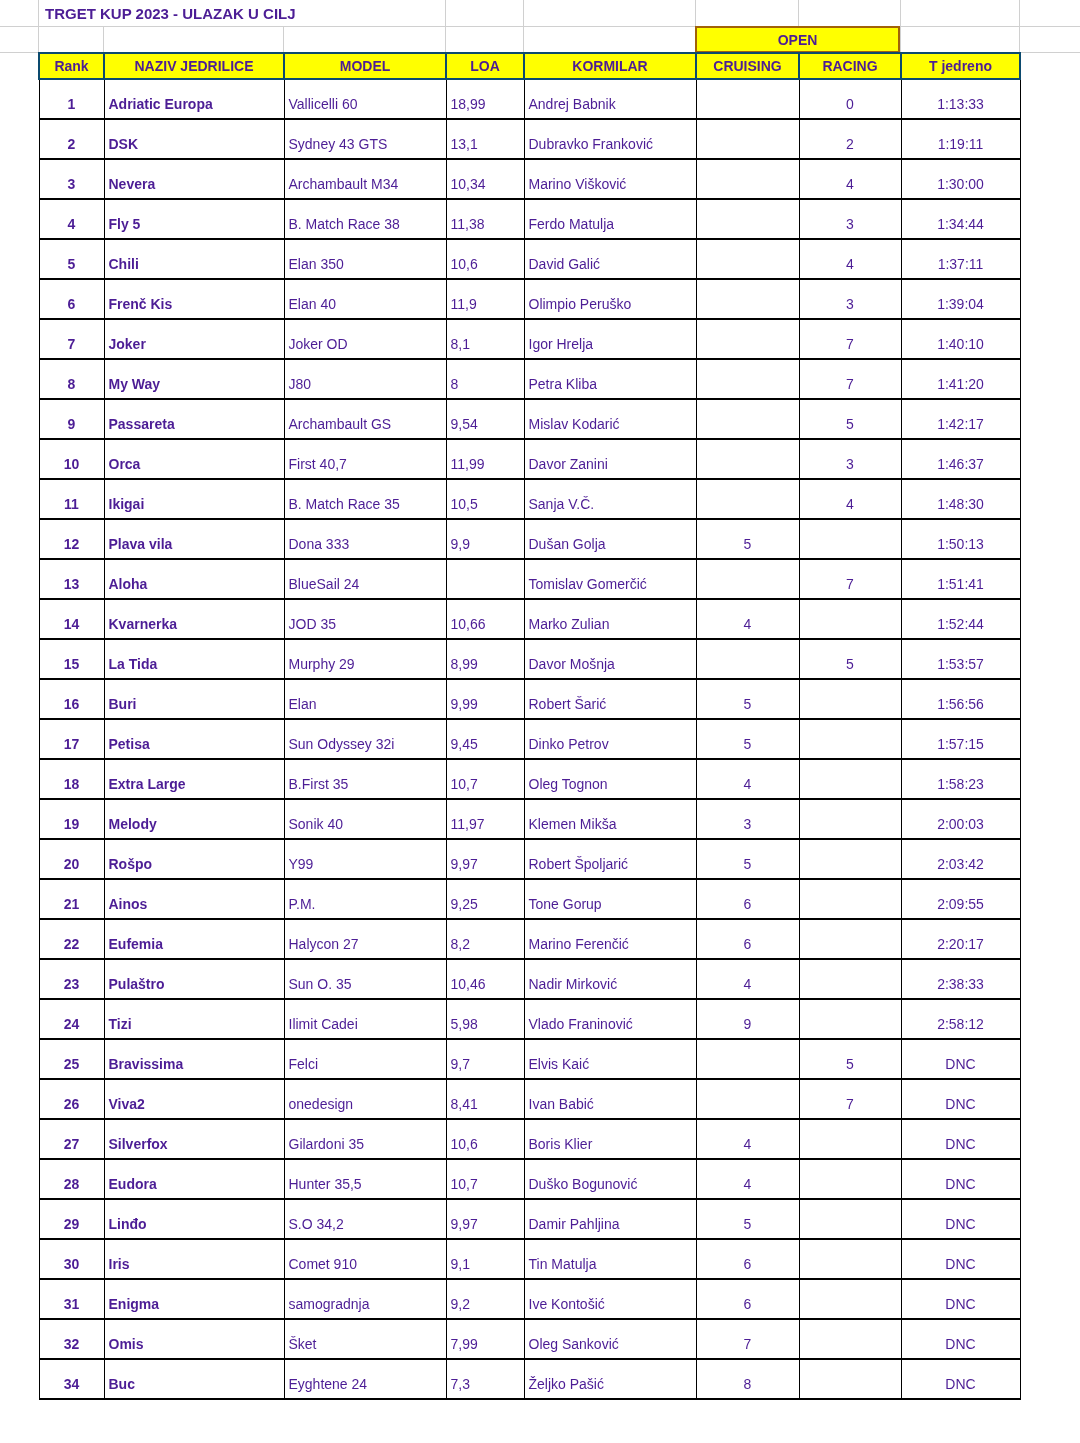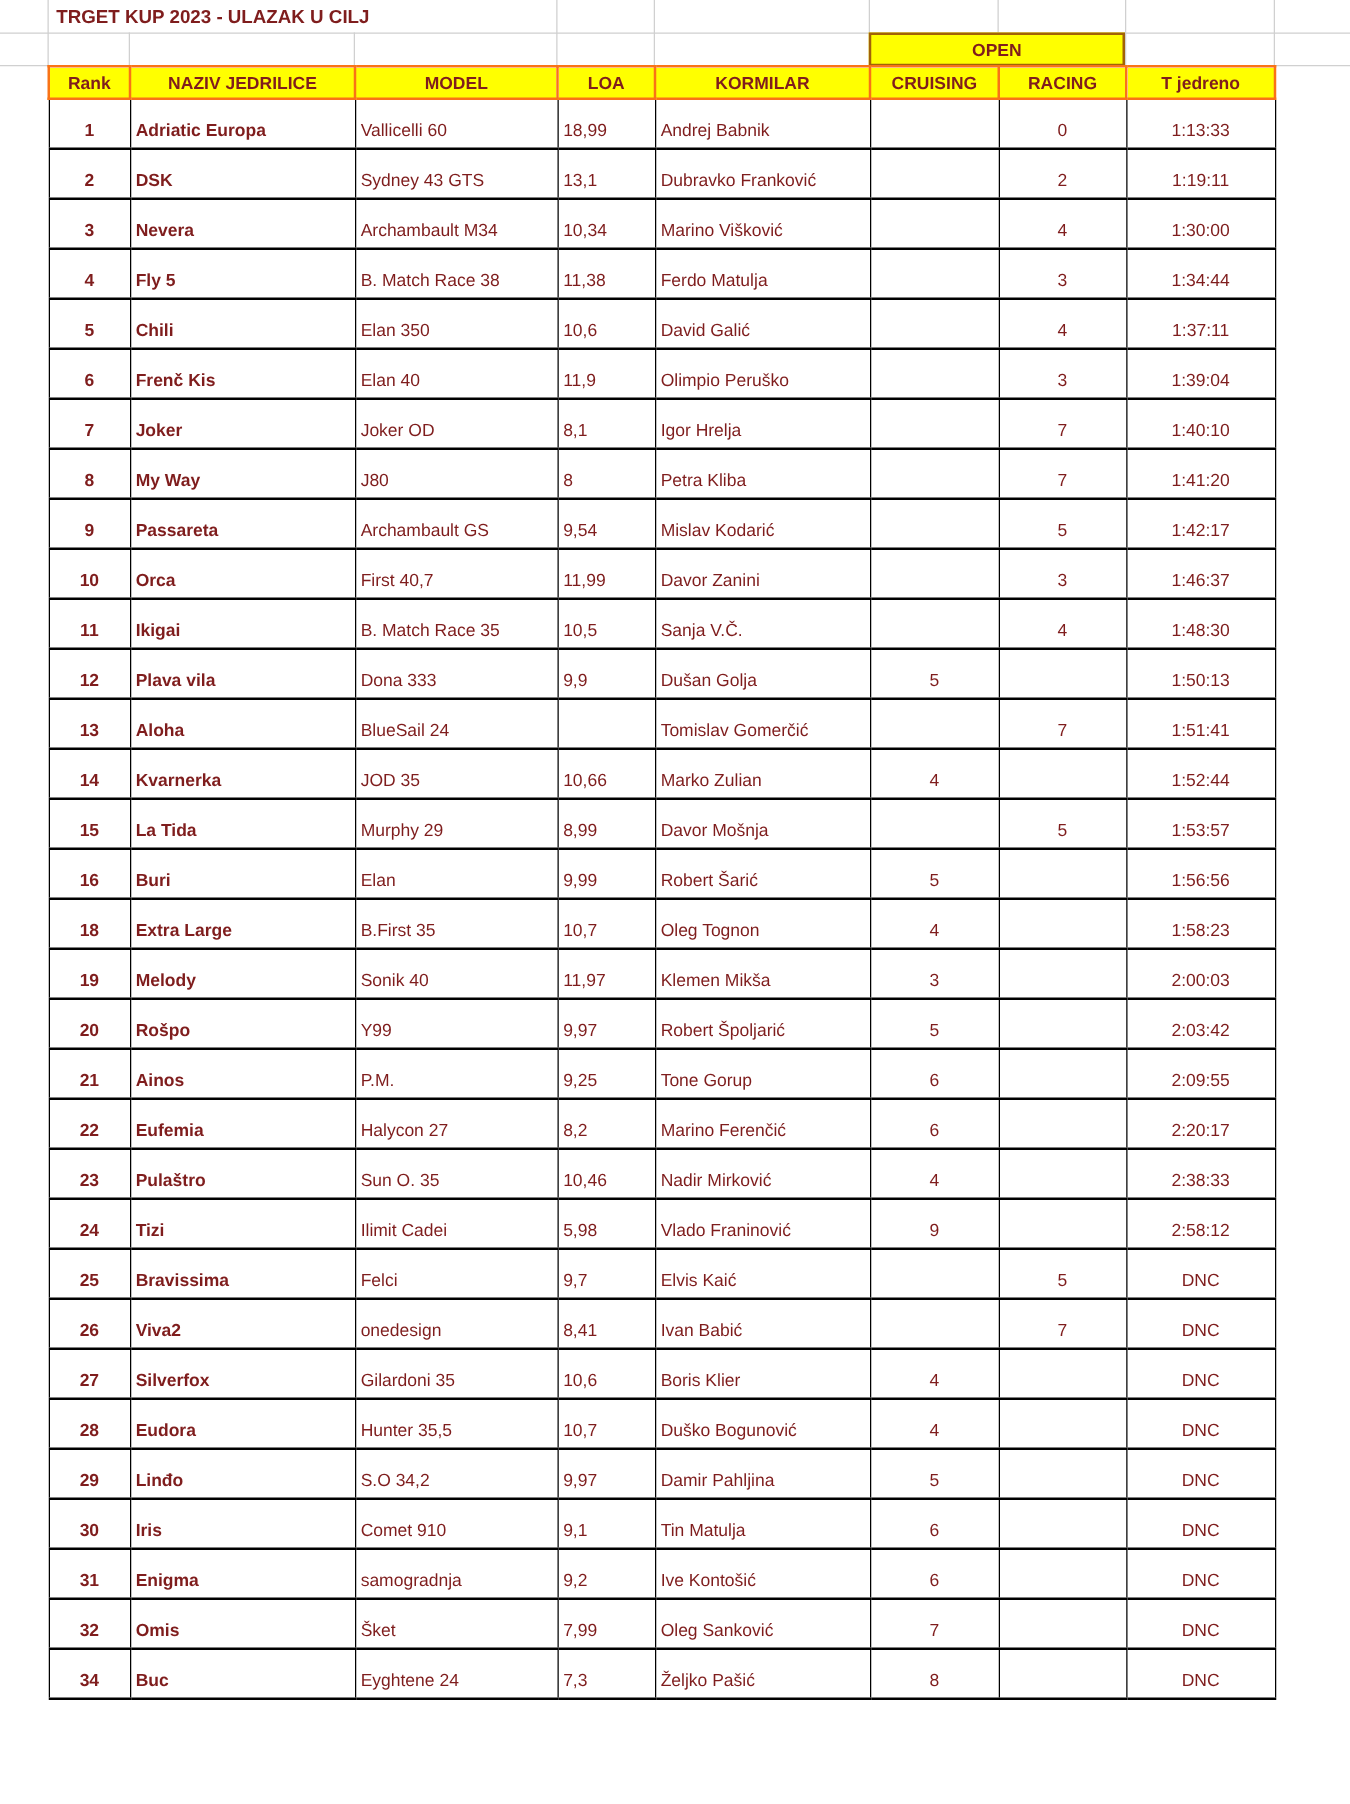--- a/index.html
+++ b/index.html
@@ -1,21 +1,21 @@
 <!DOCTYPE html>
 <html><head>
 <meta charset="utf-8">
 <style>
   html,body { margin:0; padding:0; background:#ffffff; }
   .sheet {
     position:relative;
     width:1080px; height:1443px;
     background:#ffffff;
     font-family:"Liberation Sans", sans-serif;
-    color:#7f1d1d;
+    color:#4c1d95;
     overflow:hidden;
   }
   
   .gl { position:absolute; background:#d0d0d0; }
   .gl.v { width:1px; }
   .gl.h { height:1px; left:0; width:1080px; }
 
   .title {
     position:absolute; left:38px; top:0; height:26px;
     line-height:27px; padding-left:7px;
@@ -30,21 +30,21 @@
     display:flex; align-items:center; justify-content:center;
   }
 
   table.results {
     position:absolute; left:38px; top:52px;
     border-collapse:collapse; table-layout:fixed;
     width:981px;
   }
   table.results th {
     background:#ffff00;
-    border:2px solid #f97316;
+    border:2px solid #0c4a6e;
     height:24px;
     font-size:14px; font-weight:bold;
     text-align:center; vertical-align:middle;
     padding:0 2px;
     overflow:hidden; white-space:nowrap;
   }
   table.results td {
     border-left:1.5px solid #000;
     border-right:1.5px solid #000;
     border-bottom:2.5px solid #000;
@@ -262,20 +262,30 @@
       <td class="c-rank">16</td>
       <td class="c-name">Buri</td>
       <td class="c-model">Elan</td>
       <td class="c-loa">9,99</td>
       <td class="c-korm">Robert Šarić</td>
       <td class="c-cru">5</td>
       <td class="c-rac"></td>
       <td class="c-time">1:56:56</td>
     </tr>
         <tr class="datarow">
+      <td class="c-rank">17</td>
+      <td class="c-name">Petisa</td>
+      <td class="c-model">Sun Odyssey 32i</td>
+      <td class="c-loa">9,45</td>
+      <td class="c-korm">Dinko Petrov</td>
+      <td class="c-cru">5</td>
+      <td class="c-rac"></td>
+      <td class="c-time">1:57:15</td>
+    </tr>
+        <tr class="datarow">
       <td class="c-rank">18</td>
       <td class="c-name">Extra Large</td>
       <td class="c-model">B.First 35</td>
       <td class="c-loa">10,7</td>
       <td class="c-korm">Oleg Tognon</td>
       <td class="c-cru">4</td>
       <td class="c-rac"></td>
       <td class="c-time">1:58:23</td>
     </tr>
         <tr class="datarow">

